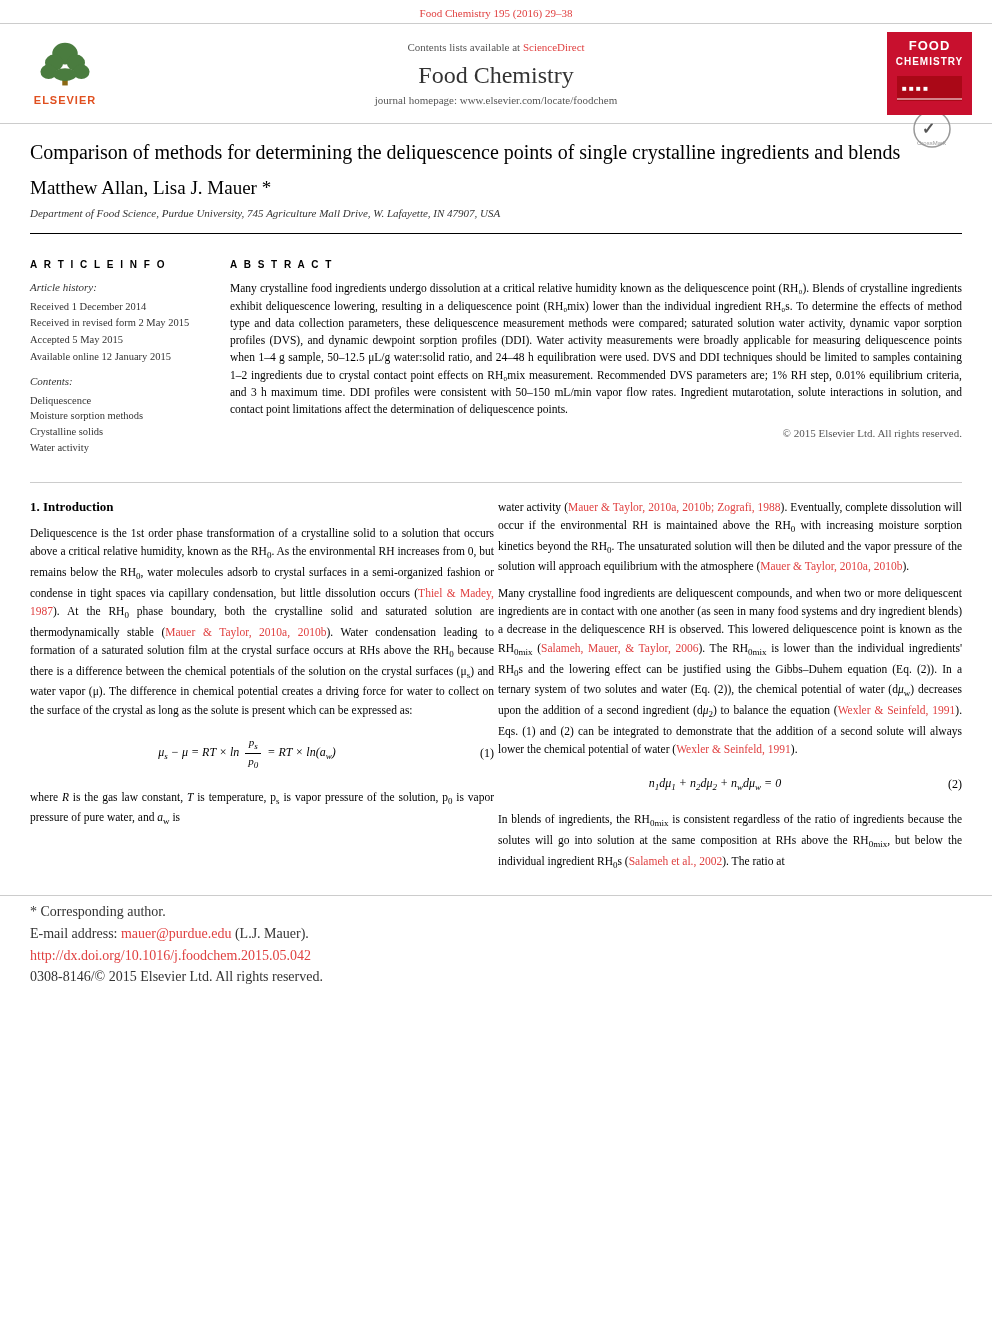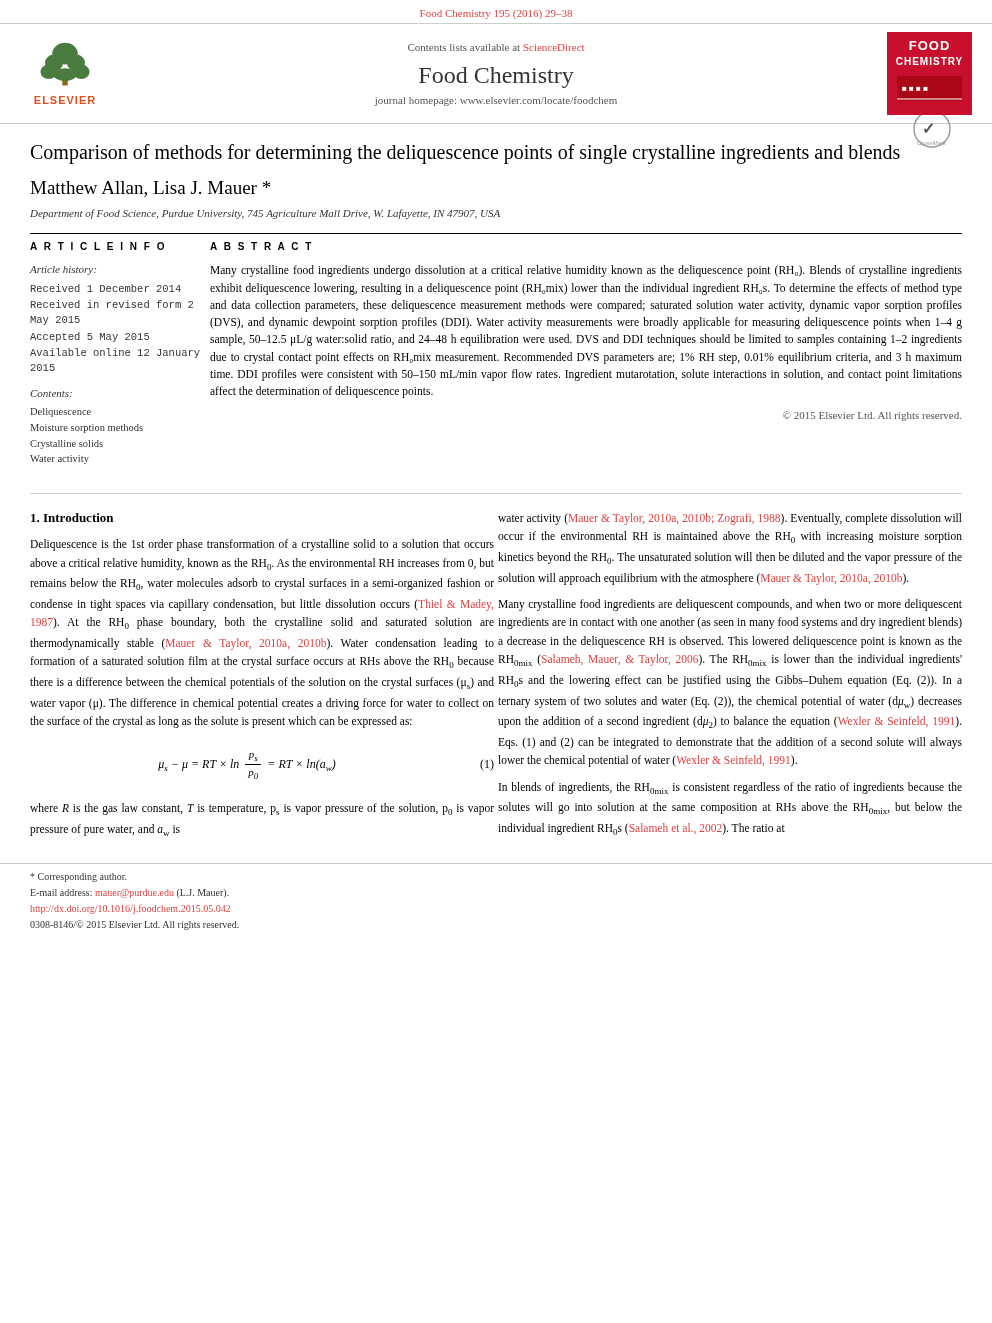--- a/index.html
+++ b/index.html
@@ -150,23 +150,24 @@
     }
 
     .crossmark-icon {
       width: 40px;
       height: 40px;
     }
 
     
     .two-col {
       display: flex;
+      gap: 20px;
       margin-top: 8px;
       border-top: 1px solid #000;
-      padding-top: 6px;
+      padding-top: 24px;
     }
 
     .article-info {
       width: 180px;
       flex-shrink: 0;
     }
 
     .article-info h4 {
       font-family: Arial, sans-serif;
       font-size: 10px;
@@ -180,21 +181,20 @@
       font-size: 11px;
       font-style: italic;
       margin-bottom: 4px;
       color: #333;
     }
 
     .info-item {
       font-size: 10.5px;
       margin-bottom: 2px;
       color: #333;
-      font-family: Liberation Mono, monospace;
     }
 
     .keywords-section {
       margin-top: 10px;
     }
 
     .keyword-item {
       font-size: 10.5px;
       color: #333;
       margin-bottom: 1px;
@@ -295,21 +295,21 @@
       font-size: 12px;
     }
 
     sup, sub {
       font-size: 9px;
     }
 
     
     .article-footer {
       padding: 6px 30px;
-      font-size: 10px;
+      font-size: 14px;
       color: #333;
       border-top: 1px solid #ccc;
       margin-top: 15px;
     }
 
     .footer-note {
       margin-bottom: 2px;
     }
 
     .footer-link {
@@ -443,20 +443,28 @@
 
   <div class="body-right">
     <div class="body-paragraph">
       water activity (<span class="inline-ref">Mauer &amp; Taylor, 2010a, 2010b; Zografi, 1988</span>). Eventually, complete dissolution will occur if the environmental RH is maintained above the RH<sub>0</sub> with increasing moisture sorption kinetics beyond the RH<sub>0</sub>. The unsaturated solution will then be diluted and the vapor pressure of the solution will approach equilibrium with the atmosphere (<span class="inline-ref">Mauer &amp; Taylor, 2010a, 2010b</span>).
     </div>
 
     <div class="body-paragraph">
       Many crystalline food ingredients are deliquescent compounds, and when two or more deliquescent ingredients are in contact with one another (as seen in many food systems and dry ingredient blends) a decrease in the deliquescence RH is observed. This lowered deliquescence point is known as the RH<sub>0mix</sub> (<span class="inline-ref">Salameh, Mauer, &amp; Taylor, 2006</span>). The RH<sub>0mix</sub> is lower than the individual ingredients' RH<sub>0</sub>s and the lowering effect can be justified using the Gibbs–Duhem equation (Eq. (2)). In a ternary system of two solutes and water (Eq. (2)), the chemical potential of water (d<em>μ</em><sub>w</sub>) decreases upon the addition of a second ingredient (d<em>μ</em><sub>2</sub>) to balance the equation (<span class="inline-ref">Wexler &amp; Seinfeld, 1991</span>). Eqs. (1) and (2) can be integrated to demonstrate that the addition of a second solute will always lower the chemical potential of water (<span class="inline-ref">Wexler &amp; Seinfeld, 1991</span>).
     </div>
 
+    <div class="equation-block">
+      <div class="equation-content">
+        <span class="equation-text">
+          <em>n</em><sub>1</sub>d<em>μ</em><sub>1</sub> + <em>n</em><sub>2</sub>d<em>μ</em><sub>2</sub> + <em>n</em><sub>w</sub>d<em>μ</em><sub>w</sub> = 0
+        </span>
+      </div>
+      <div class="equation-number">(2)</div>
+    </div>
 
     <div class="body-paragraph">
       In blends of ingredients, the RH<sub>0mix</sub> is consistent regardless of the ratio of ingredients because the solutes will go into solution at the same composition at RHs above the RH<sub>0mix</sub>, but below the individual ingredient RH<sub>0</sub>s (<span class="inline-ref">Salameh et al., 2002</span>). The ratio at
     </div>
   </div>
 </div>
 
 <div class="article-footer">
   <div class="footer-note">
     <span>* Corresponding author.</span>

